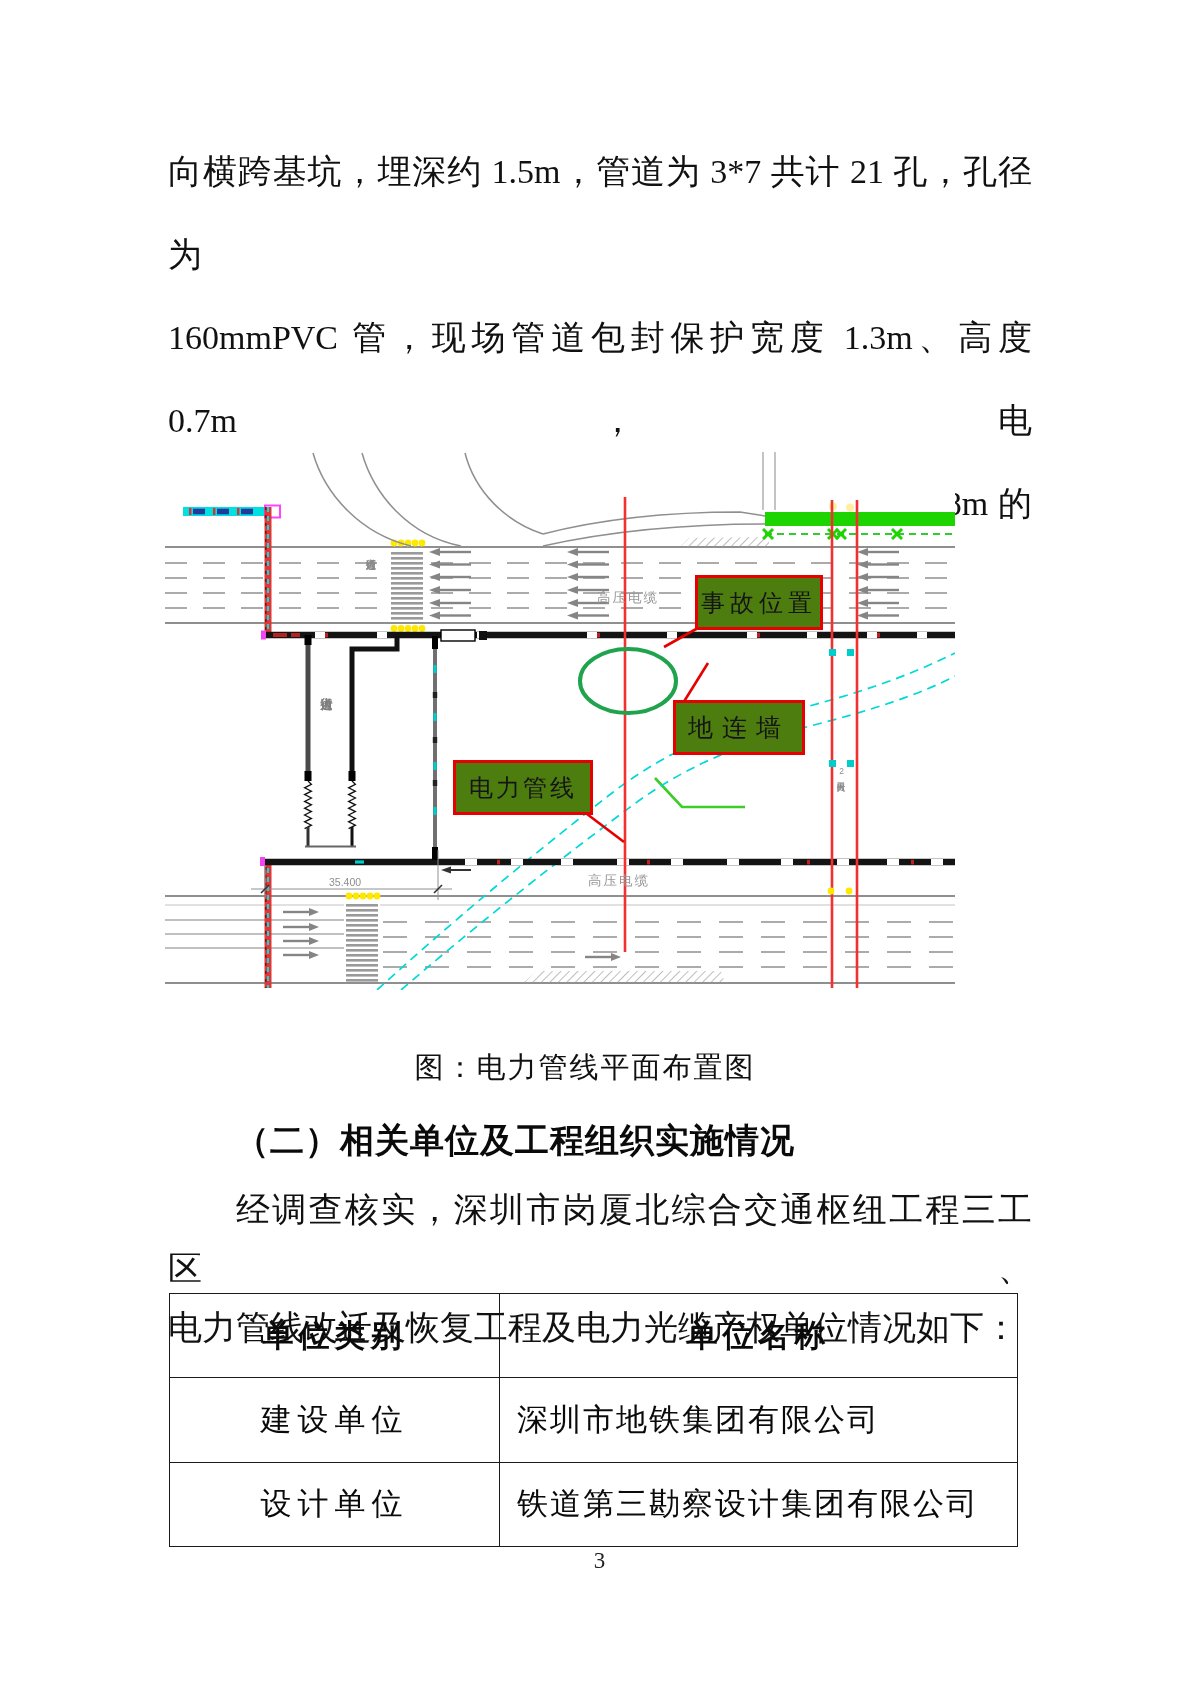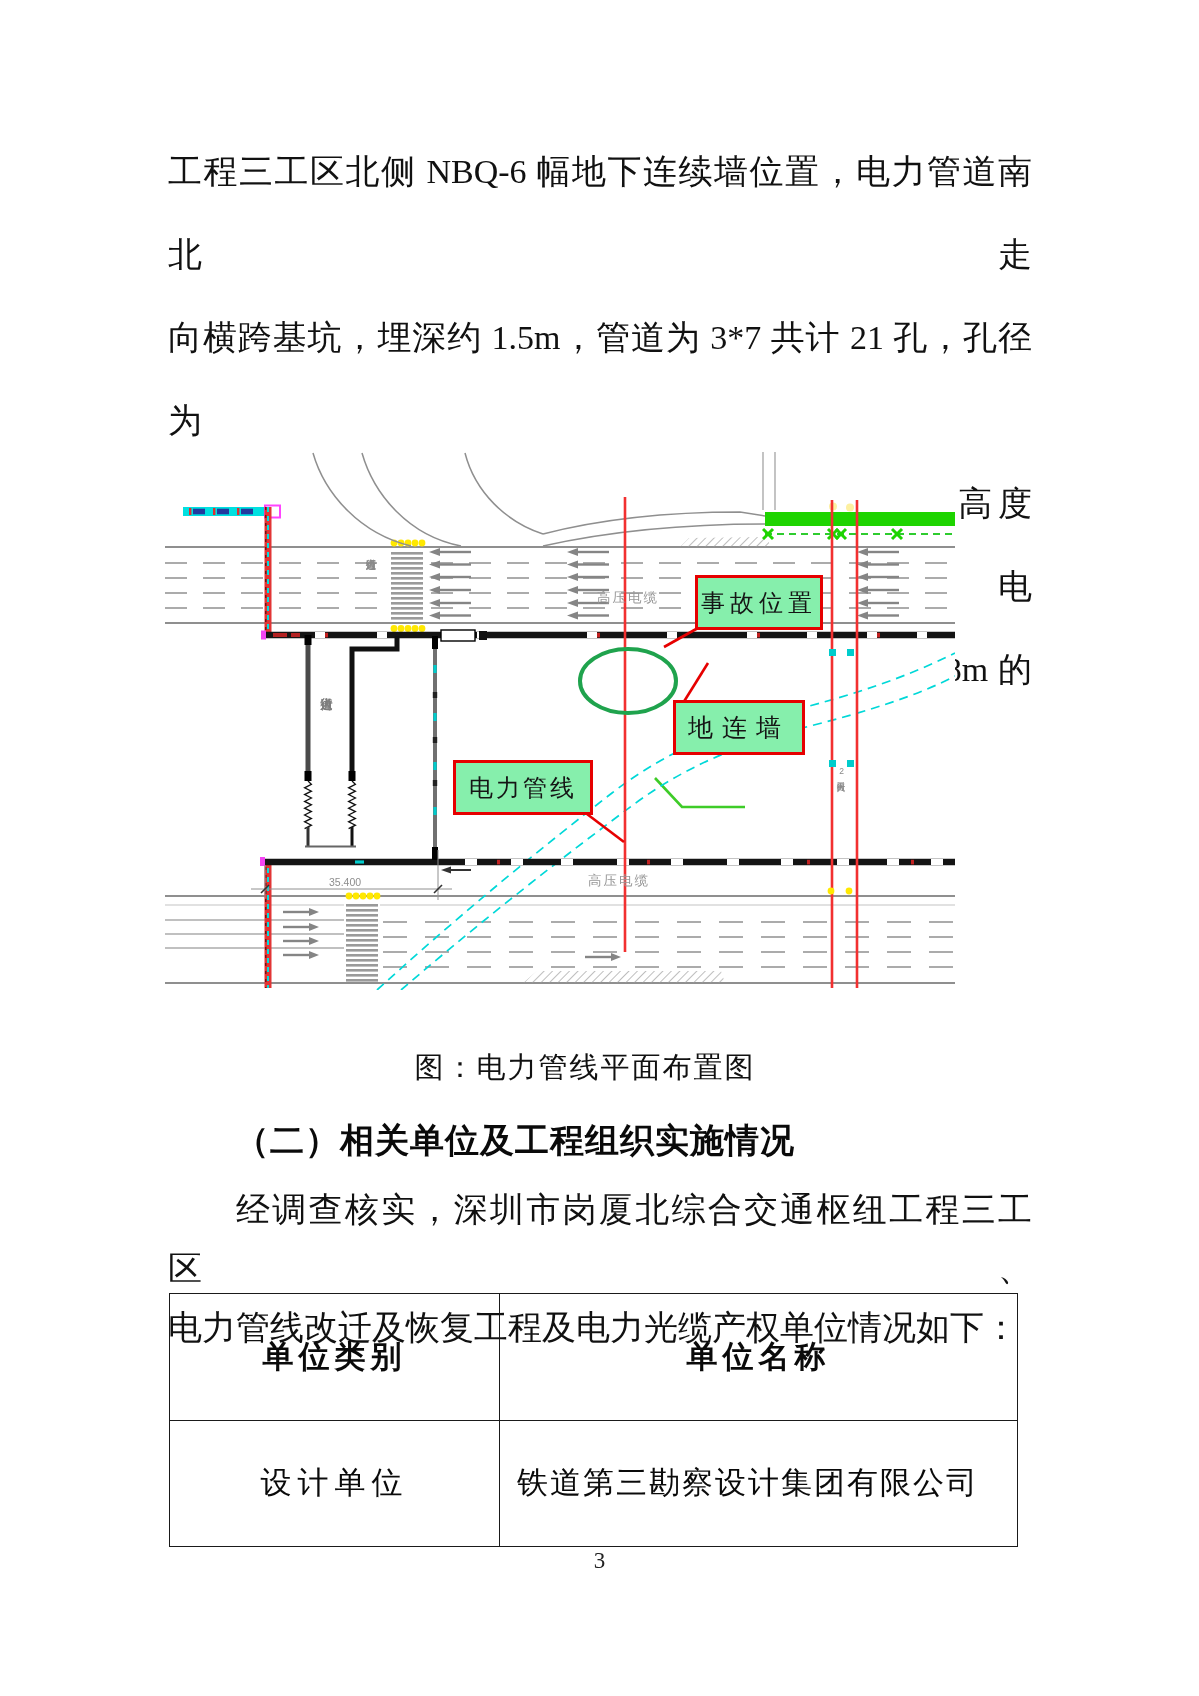--- a/index.html
+++ b/index.html
@@ -14,21 +14,21 @@
     left:168px;top:130px;width:864px;
     font-size:34px;line-height:83px;color:#111;
   }
   .jline{text-align:justify;text-align-last:justify;}
   .lline{text-align:left;}
 
   
   .diagram{left:165px;top:450px;width:790px;height:540px;background:#fff;}
   .diagram svg{position:absolute;left:0;top:0;}
   .rlabel{
-    position:absolute;background:#86efac;border:3.5px solid #e60000;
+    position:absolute;background:#4d7c0f;border:3.5px solid #e60000;
     display:flex;align-items:center;justify-content:center;
     font-family:Liberation Serif, serif;color:#151515;box-sizing:border-box;
   }
   .vtext{
     position:absolute;writing-mode:vertical-rl;text-orientation:upright;
     color:#8a8a8a;font-family:"Liberation Sans",sans-serif;line-height:1;
   }
   .gtext{position:absolute;color:#979797;font-family:"Liberation Sans",sans-serif;}
 
   .caption{
@@ -51,21 +51,20 @@
   table.units tr{height:63.5px;}
   .c-cat{width:329px;text-align:center;letter-spacing:6px;}
   .c-name{width:517px;text-align:left;padding-left:17px !important;letter-spacing:2px;}
   .hdr{font-weight:bold;text-align:center;letter-spacing:5px;}
   .pageno{left:0;top:1548px;width:1199px;text-align:center;font-size:23px;color:#222;}
 </style>
 </head>
 <body>
 
 <div class="abs para1">
-  <div class="jline">工程三工区北侧 NBQ-6 幅地下连续墙位置，电力管道南北走</div>
   <div class="jline">向横跨基坑，埋深约 1.5m，管道为 3*7 共计 21 孔，孔径为</div>
   <div class="jline">160mmPVC 管，现场管道包封保护宽度 1.3m、高度 0.7m，电</div>
   <div class="jline">缆管道下方 0.3m 沿地连墙方向敷设有一条 1.8m*1.8m 的雨</div>
   <div class="lline">水箱涵。</div>
 </div>
 
 <div class="abs diagram">
   <svg id="dsvg" width="790" height="540" viewBox="0 0 790 540">
     <defs>
       <pattern id="hatch" width="6" height="6" patternUnits="userSpaceOnUse" patternTransform="rotate(45)">
@@ -318,19 +317,23 @@
   <div class="lline">电力管线改迁及恢复工程及电力光缆产权单位情况如下：</div>
 </div>
 
 <table class="units">
   <tbody>
       <tr>
     <td class="c-cat hdr">单位类别</td>
     <td class="c-name hdr" style="text-align:center;padding-left:0 !important;">单位名称</td>
   </tr>
   <tr>
+    <td class="c-cat">建设单位</td>
+    <td class="c-name">深圳市地铁集团有限公司</td>
+  </tr>
+  <tr>
     <td class="c-cat">设计单位</td>
     <td class="c-name">铁道第三勘察设计集团有限公司</td>
   </tr>
 </tbody>
   </table>
 
 <div class="abs pageno">3</div>
 
 </body></html>

